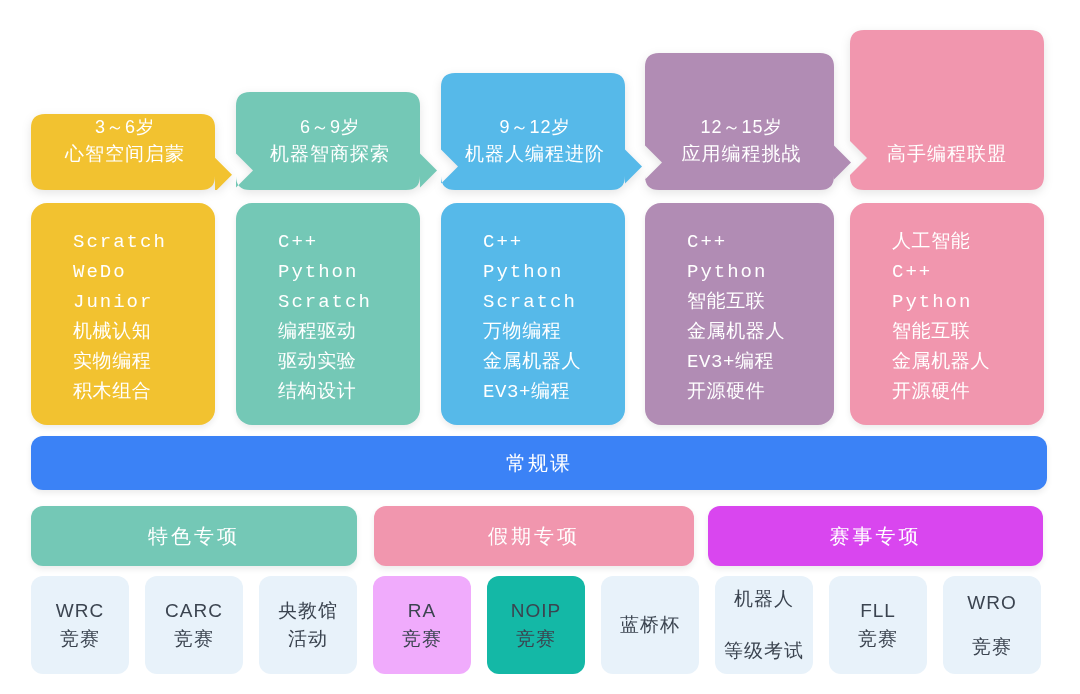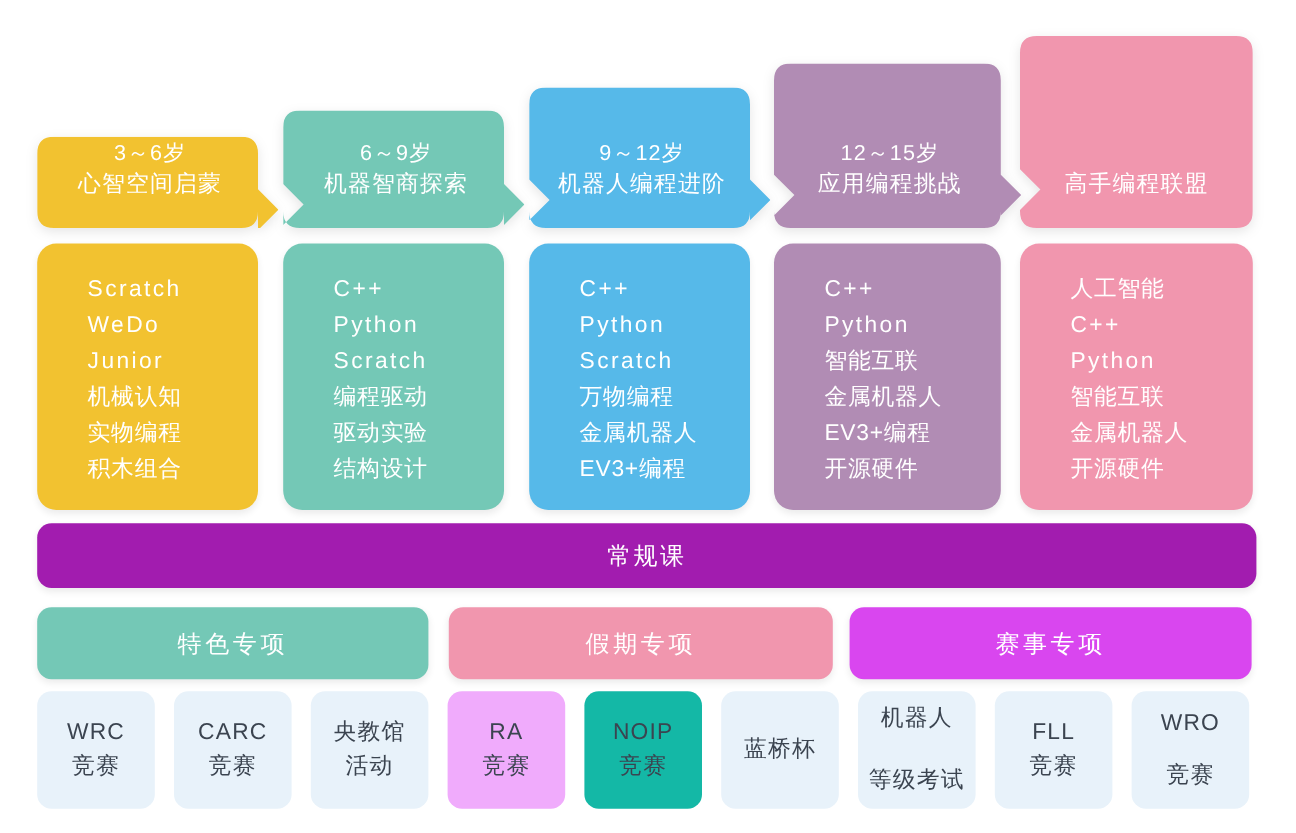--- a/index.html
+++ b/index.html
@@ -39,20 +39,21 @@
     position:absolute;top:0;
     height:222px;
     border-radius:16px;
     box-sizing:border-box;
     padding:24px 0 0 42px;
     color:#ffffff;
     font-size:19px;
     line-height:30px;
     letter-spacing:0.6px;
     box-shadow:0 3px 6px rgba(0,0,0,0.08);
+    font-family:Liberation Mono, monospace;
   }
   .card .line{white-space:nowrap;}
   .card .line.latin{letter-spacing:2px;}
 
   
   .widebar{
     position:absolute;left:31px;top:436px;width:1016px;height:54px;
     border-radius:12px;
     display:flex;align-items:center;justify-content:center;
     color:#fff;font-size:20px;letter-spacing:2px;
@@ -172,21 +173,21 @@
       <div class="card" style="left: 850px; width: 194px; background: rgb(241, 150, 174);">
         <div class="line">人工智能</div>
         <div class="line latin">C++</div>
         <div class="line latin">Python</div>
         <div class="line">智能互联</div>
         <div class="line">金属机器人</div>
         <div class="line">开源硬件</div>
       </div>
     </div>
 
-  <div class="widebar" style="background: #a21caf;">
+  <div class="widebar" style="background: #3b82f6;">
     <span>常规课</span>
   </div>
 
   <div class="tracks" id="tracks">
       <div class="track" style="left: 374px; width: 320px; background: rgb(241, 150, 174);">
         <span>假期专项</span>
       </div>
       <div class="track" style="left: 31px; width: 326px; background: rgb(116, 200, 182);">
         <span>特色专项</span>
       </div>

